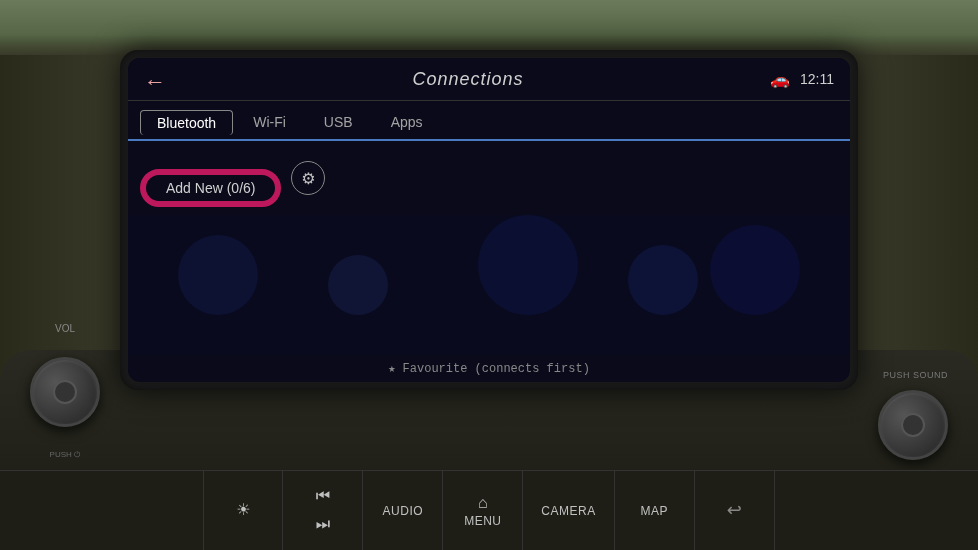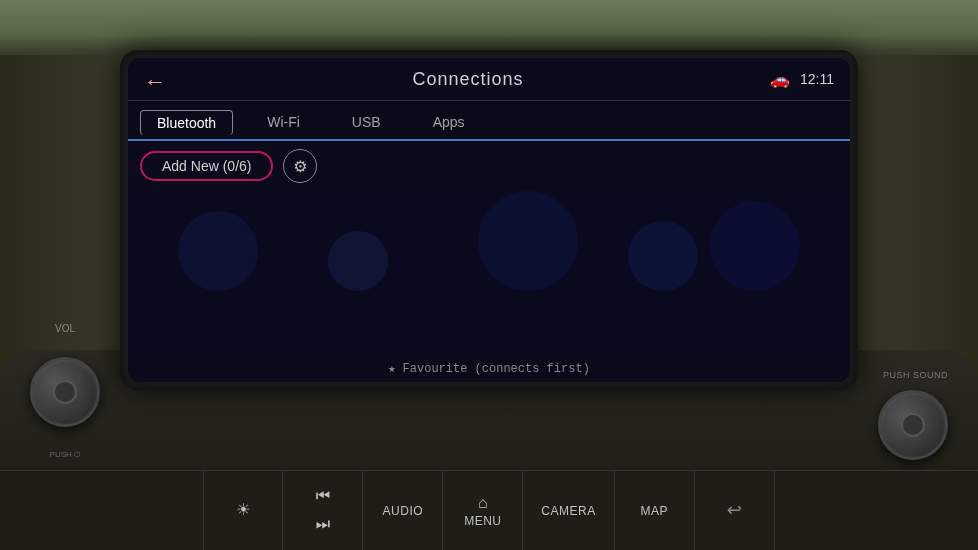--- a/index.html
+++ b/index.html
@@ -63,20 +63,21 @@
       color: #e8a0a0;
       font-size: 22px;
       cursor: pointer;
     }
 
     .screen-title {
       color: #d0d0d0;
       font-size: 18px;
       font-weight: 300;
       letter-spacing: 1px;
+      font-style: italic;
     }
 
     .header-right {
       display: flex;
       align-items: center;
       gap: 10px;
     }
 
     .car-icon {
       color: #888;
@@ -87,21 +88,21 @@
       color: #d0d0d0;
       font-size: 14px;
       font-weight: 400;
     }
 
     
     .tabs-row {
       display: flex;
       align-items: center;
       padding: 8px 4px 4px 12px;
-      gap: 16px;
+      gap: 2px;
       border-bottom: 2px solid #4a7abf;
     }
 
     .tab {
       padding: 5px 18px;
       color: #a3a3a3;
       font-size: 14px;
       cursor: pointer;
       border-radius: 4px 4px 0 0;
       white-space: nowrap;
@@ -118,27 +119,28 @@
 
     
     .action-row {
       display: flex;
       align-items: center;
       padding: 8px 12px;
       gap: 10px;
     }
 
     .add-new-btn {
-      border: 2px solid #be185d;
+      border: 6px solid #be185d;
       border-radius: 20px;
       padding: 5px 20px;
       color: #d0d0d0;
       font-size: 14px;
       cursor: pointer;
       background: transparent;
+      margin-top: 20px;
     }
 
     .settings-icon-btn {
       width: 34px;
       height: 34px;
       border: 1px solid #888;
       border-radius: 50%;
       display: flex;
       align-items: center;
       justify-content: center;

